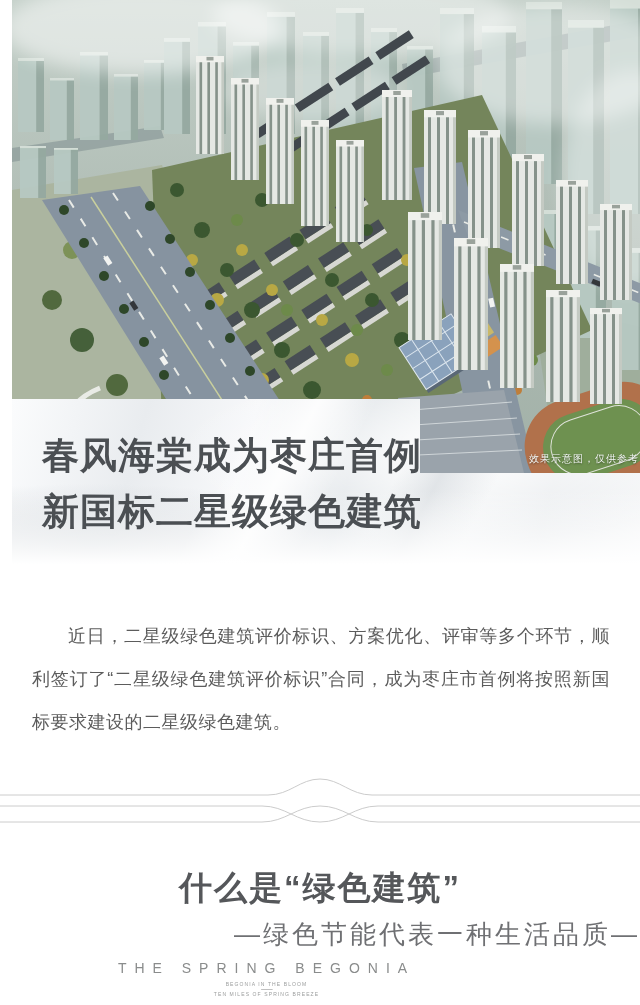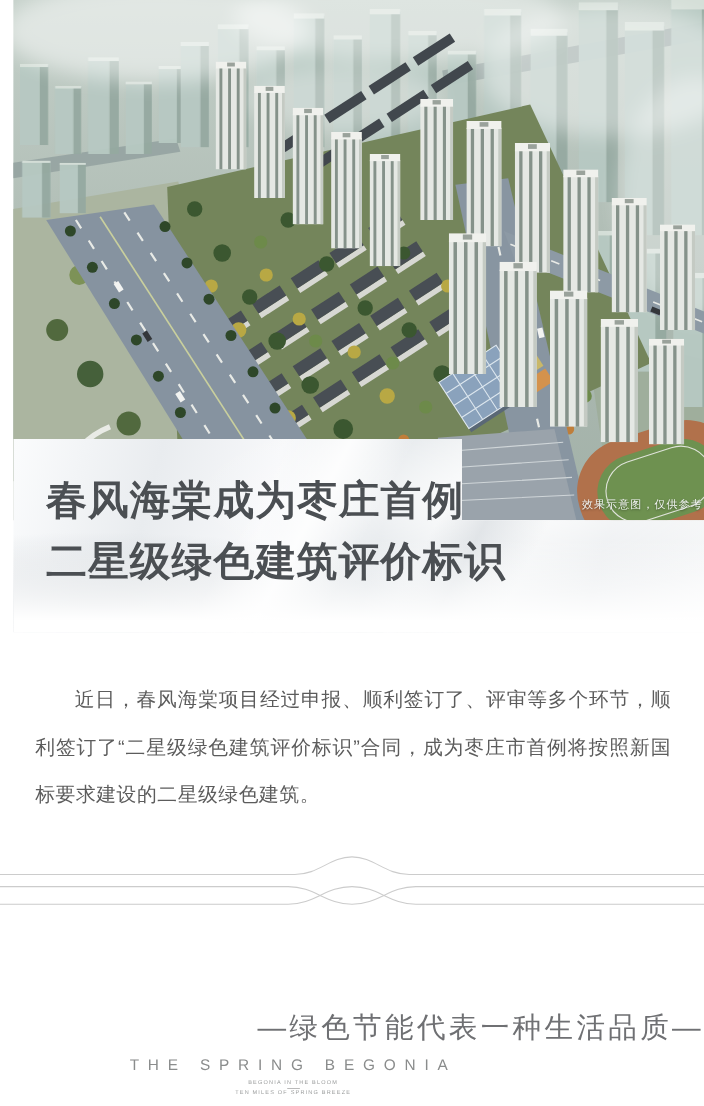--- a/index.html
+++ b/index.html
@@ -321,36 +321,37 @@
         <use href="#twrw" x="488" y="264" width="34" height="124"></use>
           <use href="#twrw" x="534" y="290" width="34" height="112"></use>
         <use href="#twrw" x="578" y="308" width="32" height="96"></use>
       </g>
     </svg>
 
     <div class="silk-band"></div>
 
     <div class="headline">
       <div>春风海棠成为枣庄首例</div>
-      <div>二星级绿色建筑评价标识</div>
+      <div>新国标二星级绿色建筑</div>
     </div>
 
     <span class="hero-caption">效果示意图，仅供参考</span>
   </div>
 
-  <p class="article">近日，春风海棠项目经过申报、顺利签订了、评审等多个环节，顺利签订了“二星级绿色建筑评价标识”合同，成为枣庄市首例将按照新国标要求建设的二星级绿色建筑。</p>
+  <p class="article">近日，二星级绿色建筑评价标识、方案优化、评审等多个环节，顺利签订了“二星级绿色建筑评价标识”合同，成为枣庄市首例将按照新国标要求建设的二星级绿色建筑。</p>
 
   <svg class="divider" viewBox="0 0 640 70" aria-hidden="true">
     <g fill="none" stroke="#cccccc" stroke-width="1">
       <path d="M0,25 H268 C290,25 300,9 320,9 C340,9 350,25 372,25 H640"></path>
       <path d="M0,36 H262 C286,36 296,52 320,52 C344,52 354,36 378,36 H640"></path>
       <path d="M0,52 H262 C286,52 296,36 320,36 C344,36 354,52 378,52 H640"></path>
     </g>
   </svg>
 
+  <div class="section-title">什么是“绿色建筑”</div>
   <div class="section-subtitle">—绿色节能代表一种生活品质—</div>
 
   <div class="footer">
     <div class="footer-brand">THE SPRING BEGONIA</div>
     <div class="footer-tagline">
       <div>BEGONIA IN THE BLOOM</div>
       <div class="mini-rule"></div>
       <div>TEN MILES OF SPRING BREEZE</div>
     </div>
   </div>

